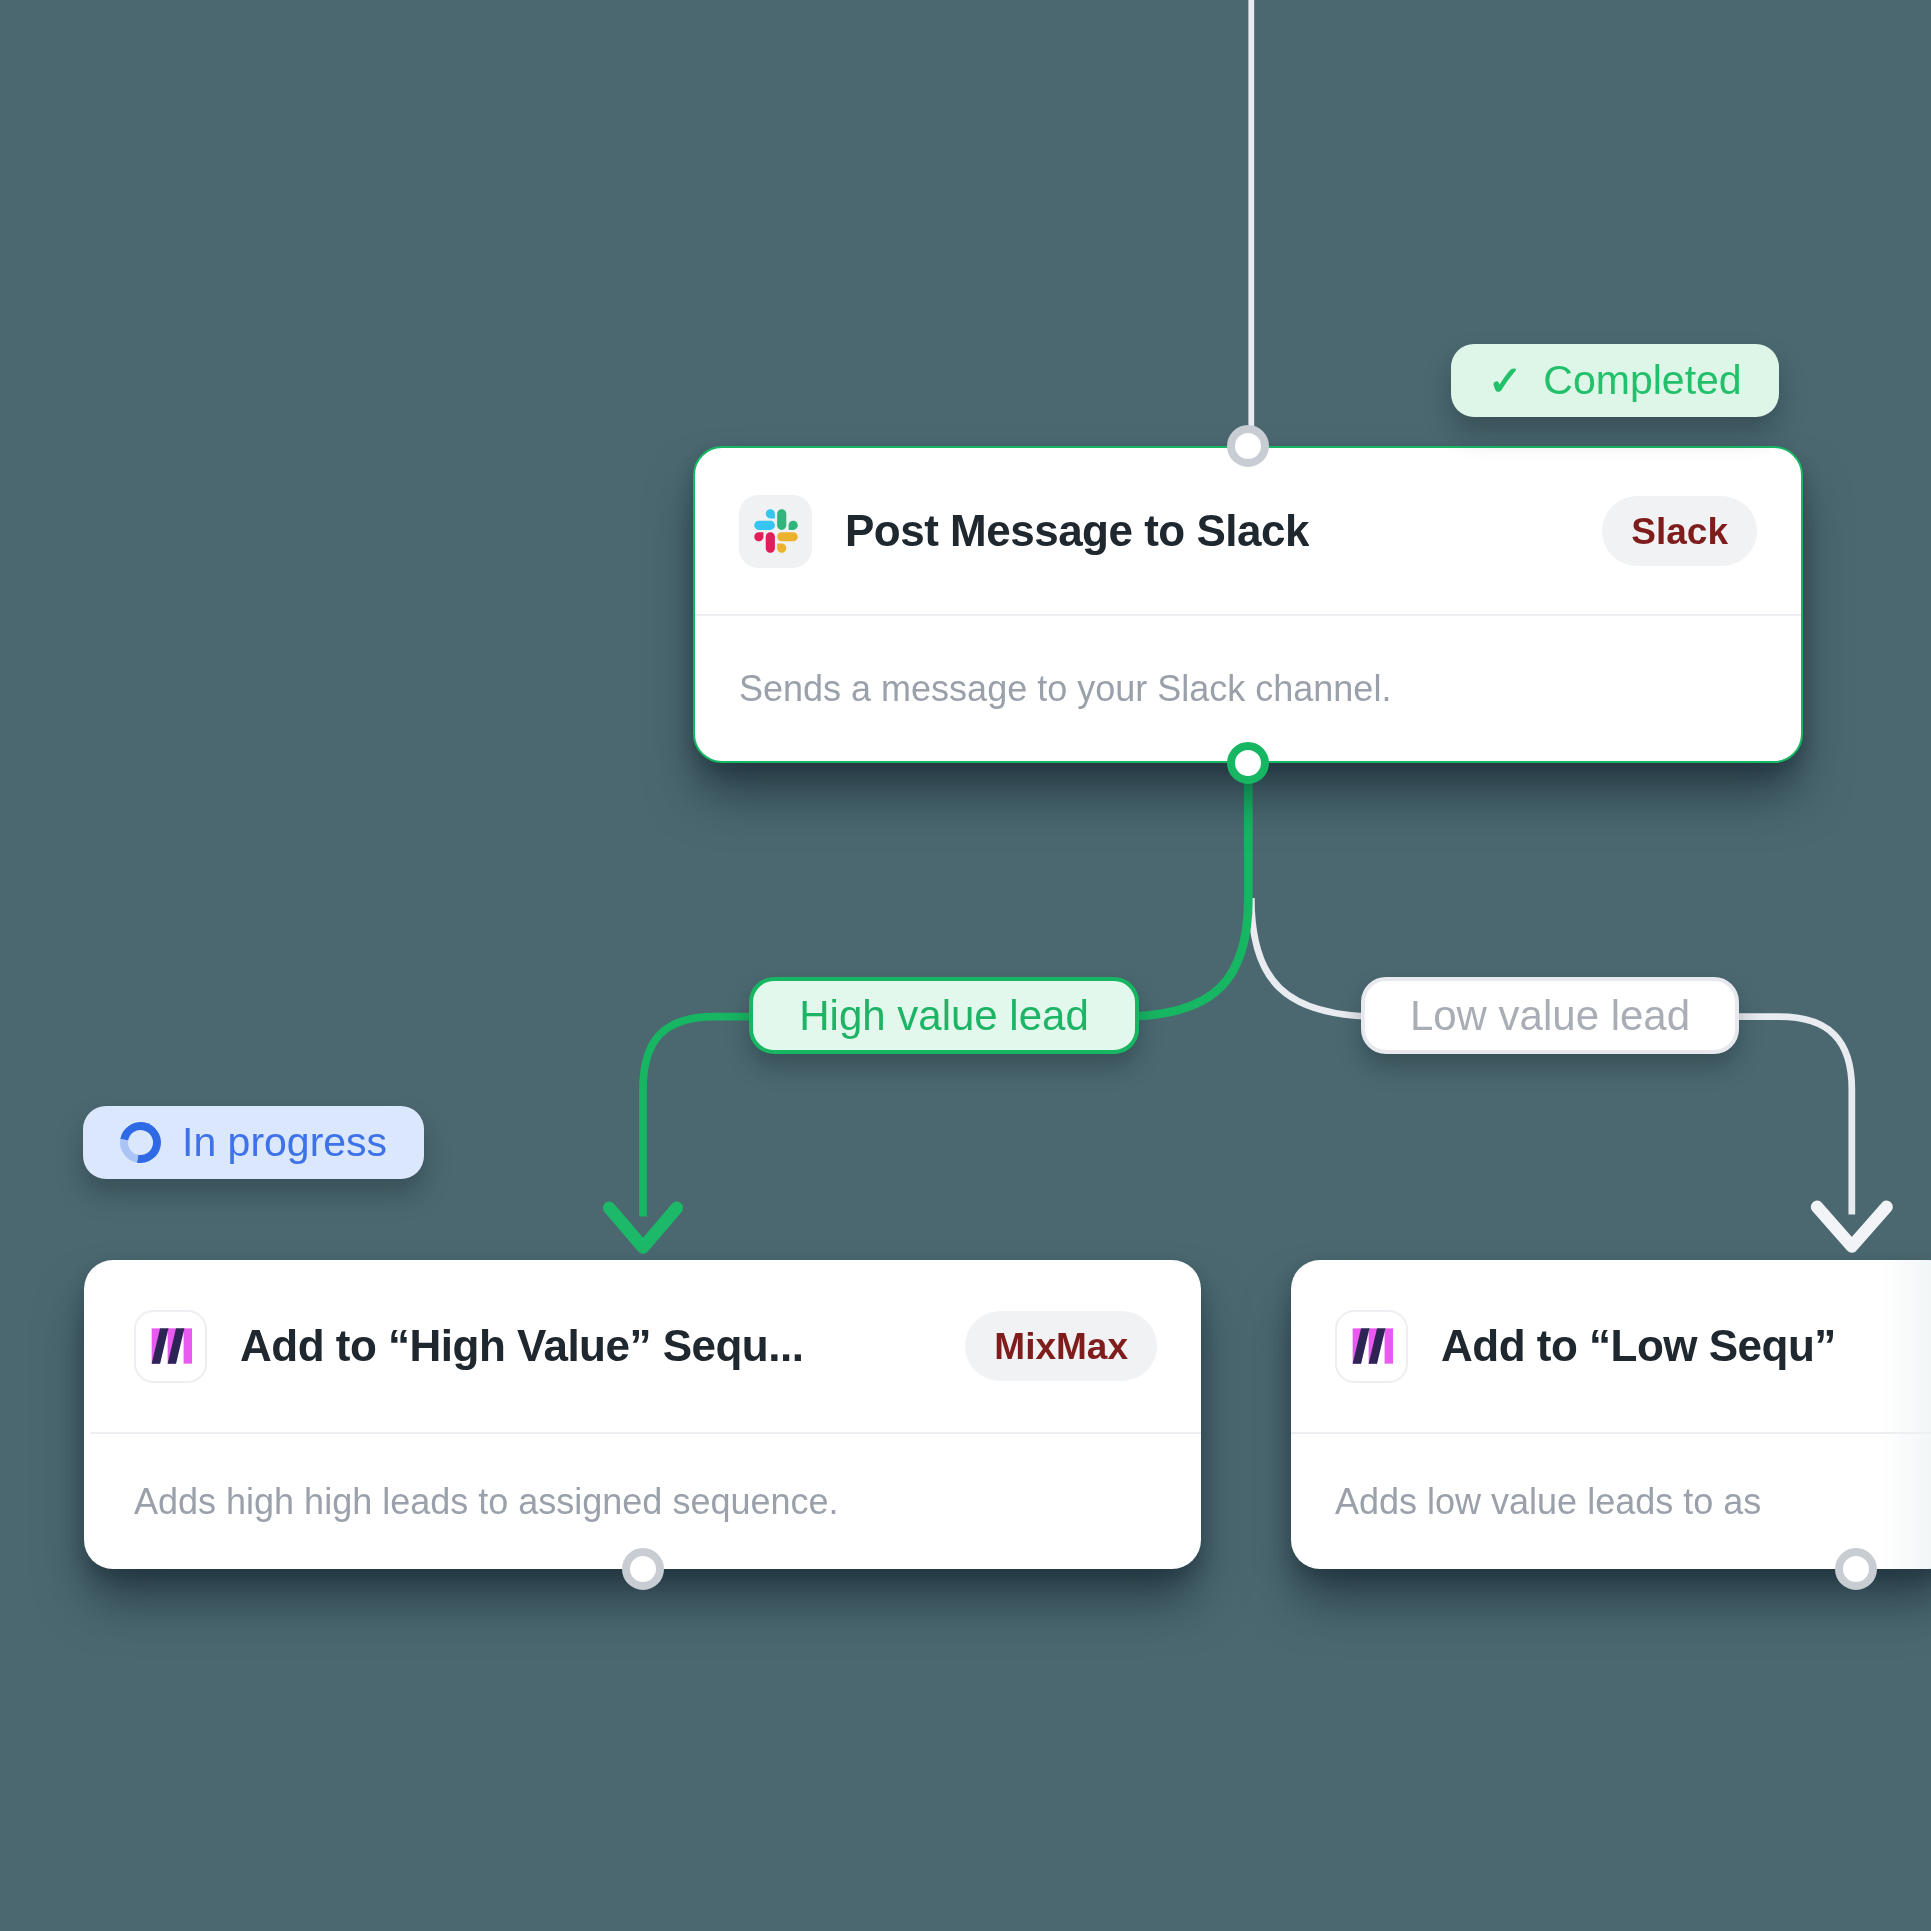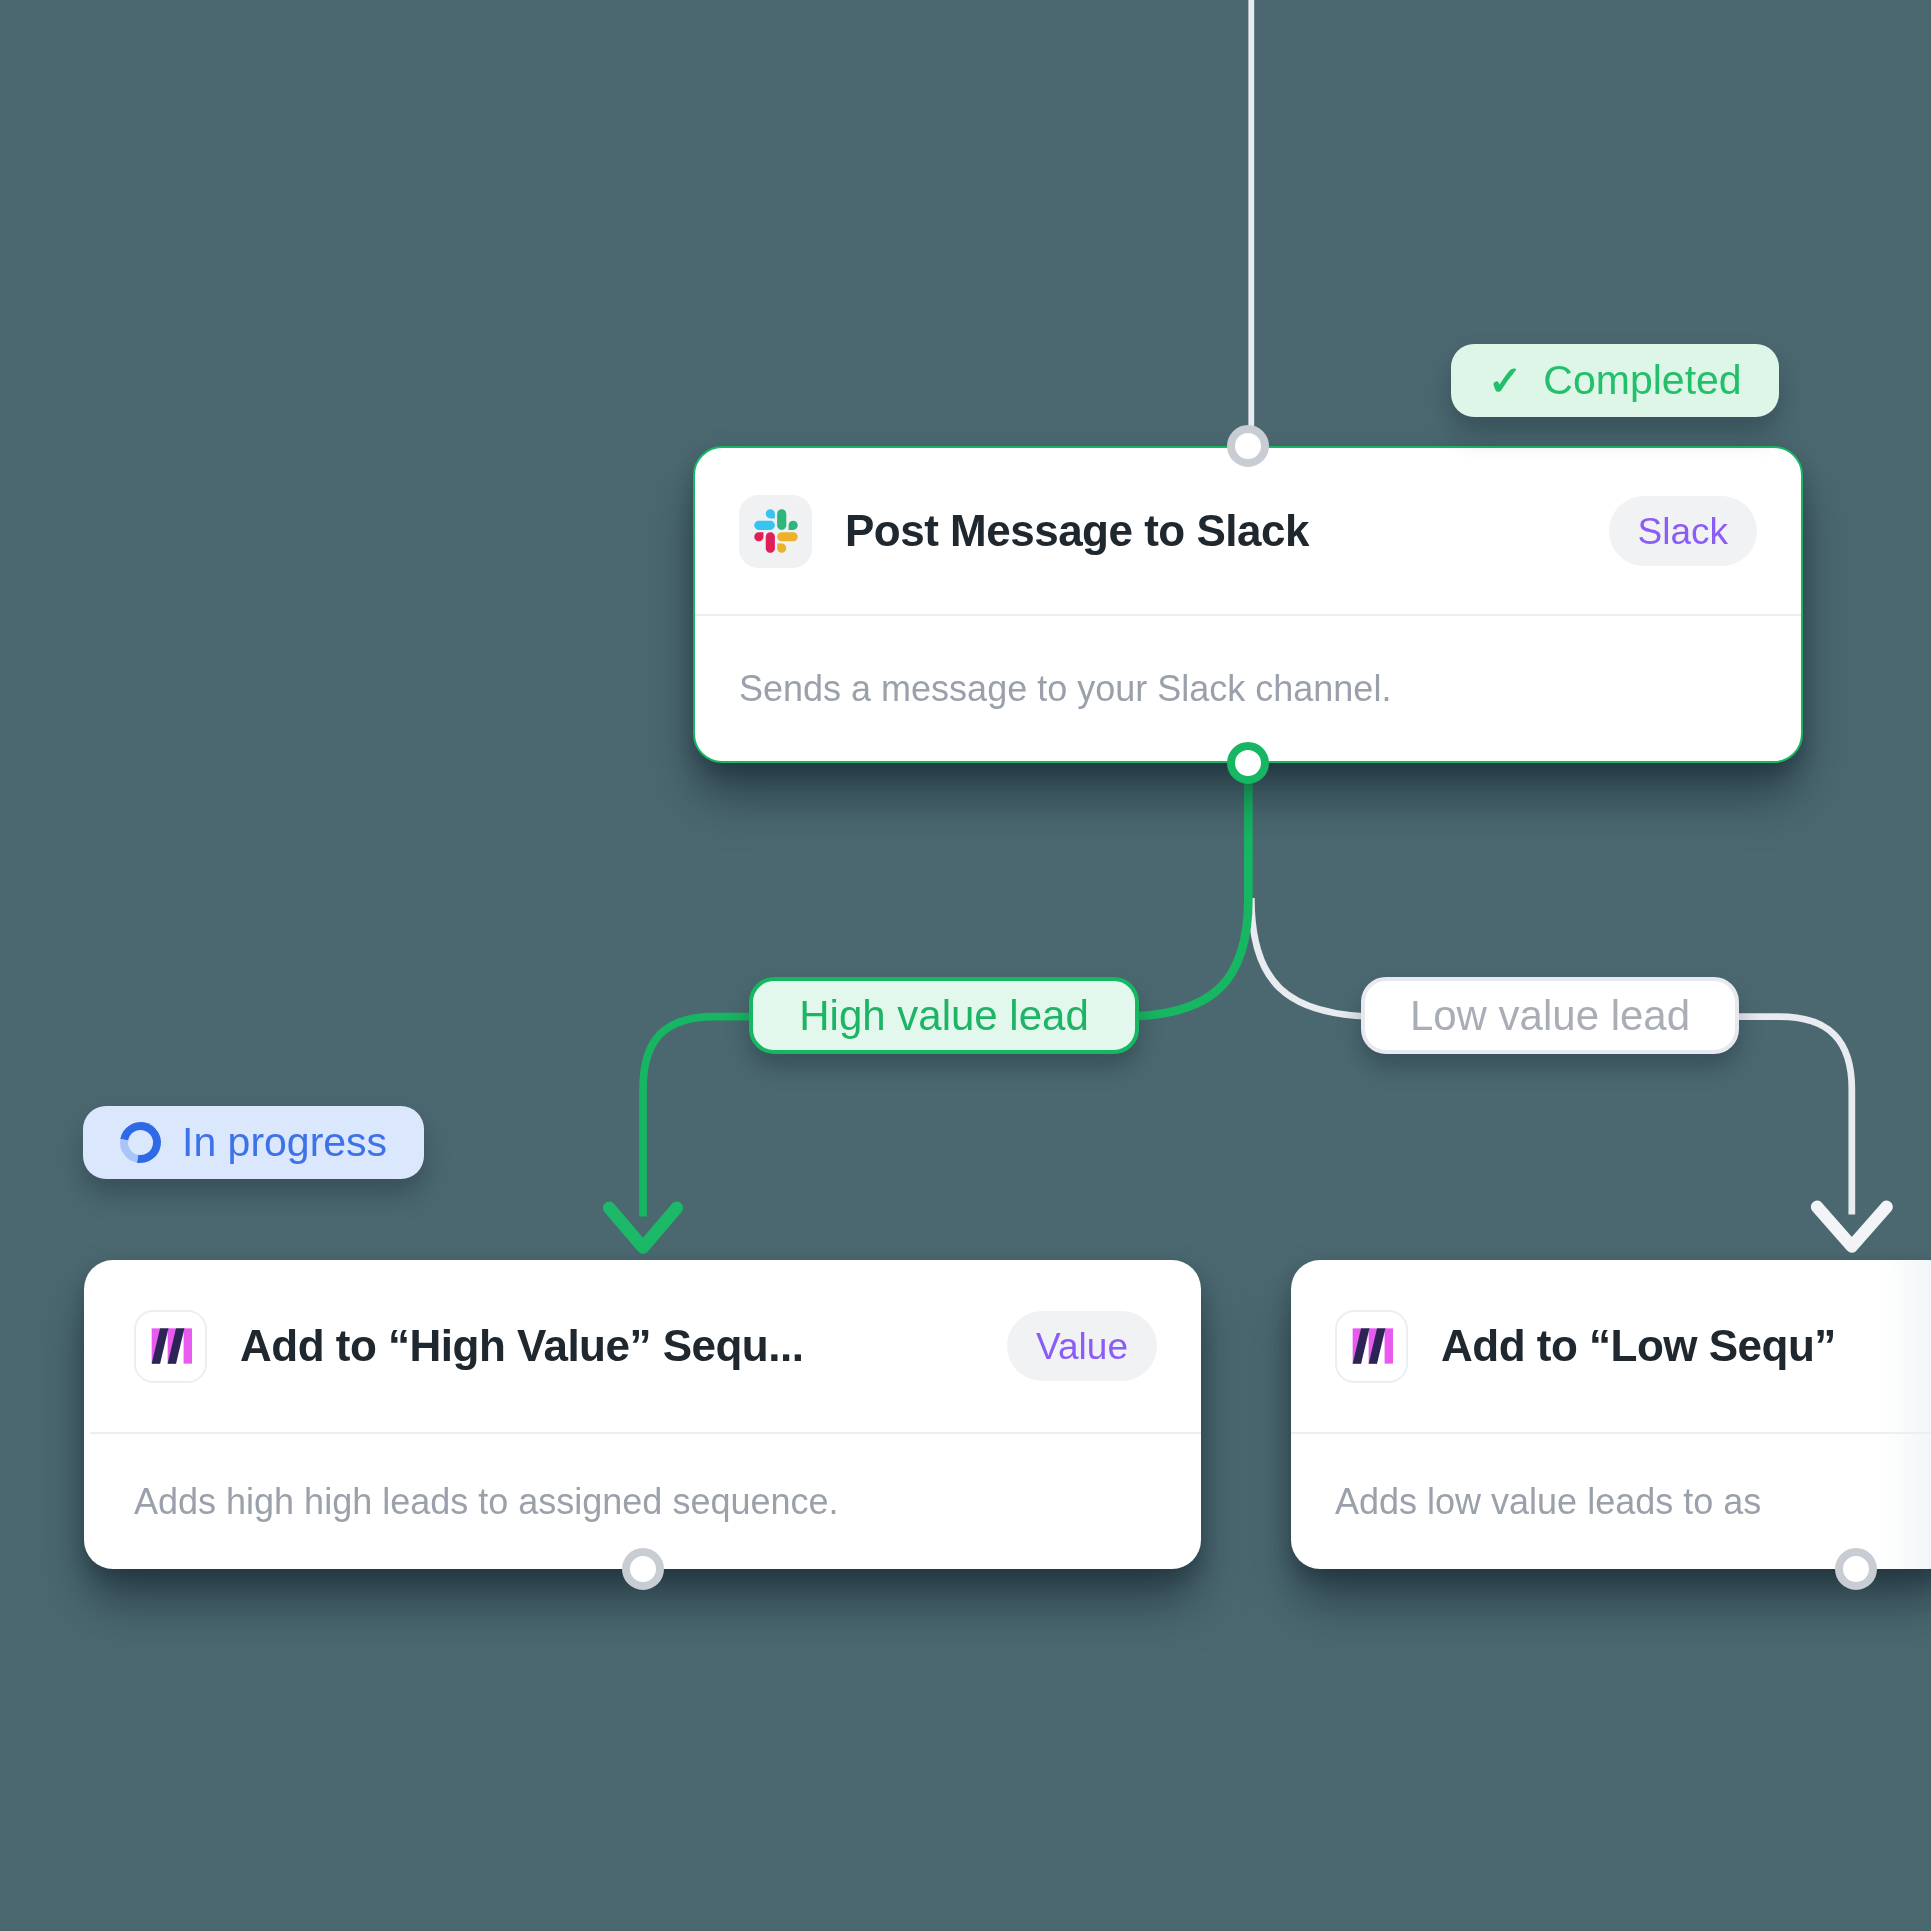--- a/index.html
+++ b/index.html
@@ -31,23 +31,23 @@
   .node.active { border:2.9px solid #17b662; }
   .node-head {
     display:flex; align-items:center; gap:33px;
     padding:0 44px; flex:0 0 166px;
   }
   .node-title {
     font-size:44px; font-weight:700; color:#20282f; letter-spacing:-0.5px;
     white-space:nowrap; overflow:hidden;
   }
   .app-badge {
-    margin-left:auto; background:#f1f2f4; color:#8b5cf6;
+    margin-left:auto; background:#f1f2f4; color:#7f1d1d;
     font-size:37px; line-height:1; padding:16.4px 29px; border-radius:42px;
-    white-space:nowrap; flex:0 0 auto;
+    white-space:nowrap; flex:0 0 auto;font-weight:bold;
   }
   .icon-box {
     width:73px; height:73px; border-radius:19.3px; flex:0 0 auto;
     display:flex; align-items:center; justify-content:center;
   }
   .icon-box.slack { background:#f0f1f3; }
   .icon-box.mixmax { background:#ffffff; border:2.9px solid #eceef1; }
   .node-desc {
     border-top:2.9px solid #edeef1; margin:0 0;
     padding:0 44px; flex:1; display:flex; align-items:center;
@@ -143,21 +143,21 @@
       <div class="icon-box mixmax">
         <svg width="42" height="42" viewBox="0 0 100 100">
           <rect x="4" y="8" width="20" height="84" fill="#e95bf0"></rect>
           <rect x="42" y="8" width="20" height="84" fill="#e95bf0"></rect>
           <rect x="80" y="8" width="20" height="84" fill="#e95bf0"></rect>
           <polygon points="24,8 44,8 24,92 4,92" fill="#2b2454"></polygon>
           <polygon points="62,8 82,8 62,92 42,92" fill="#2b2454"></polygon>
         </svg>
       </div>
       <div class="node-title">Add to “High Value” Sequ...</div>
-      <div class="app-badge">Value</div>
+      <div class="app-badge">MixMax</div>
     </div>
     <div class="node-desc">Adds high high leads to assigned sequence.</div>
   </div>
   <div class="port" style="left:622px; top:1548px;"></div>
 
   <div class="node" style="left:1291px; top:1260px; width:666px; height:309px;">
     <div class="node-head" style="flex:0 0 172px;">
       <div class="icon-box mixmax">
         <svg width="42" height="42" viewBox="0 0 100 100">
           <rect x="4" y="8" width="20" height="84" fill="#e95bf0"></rect>

